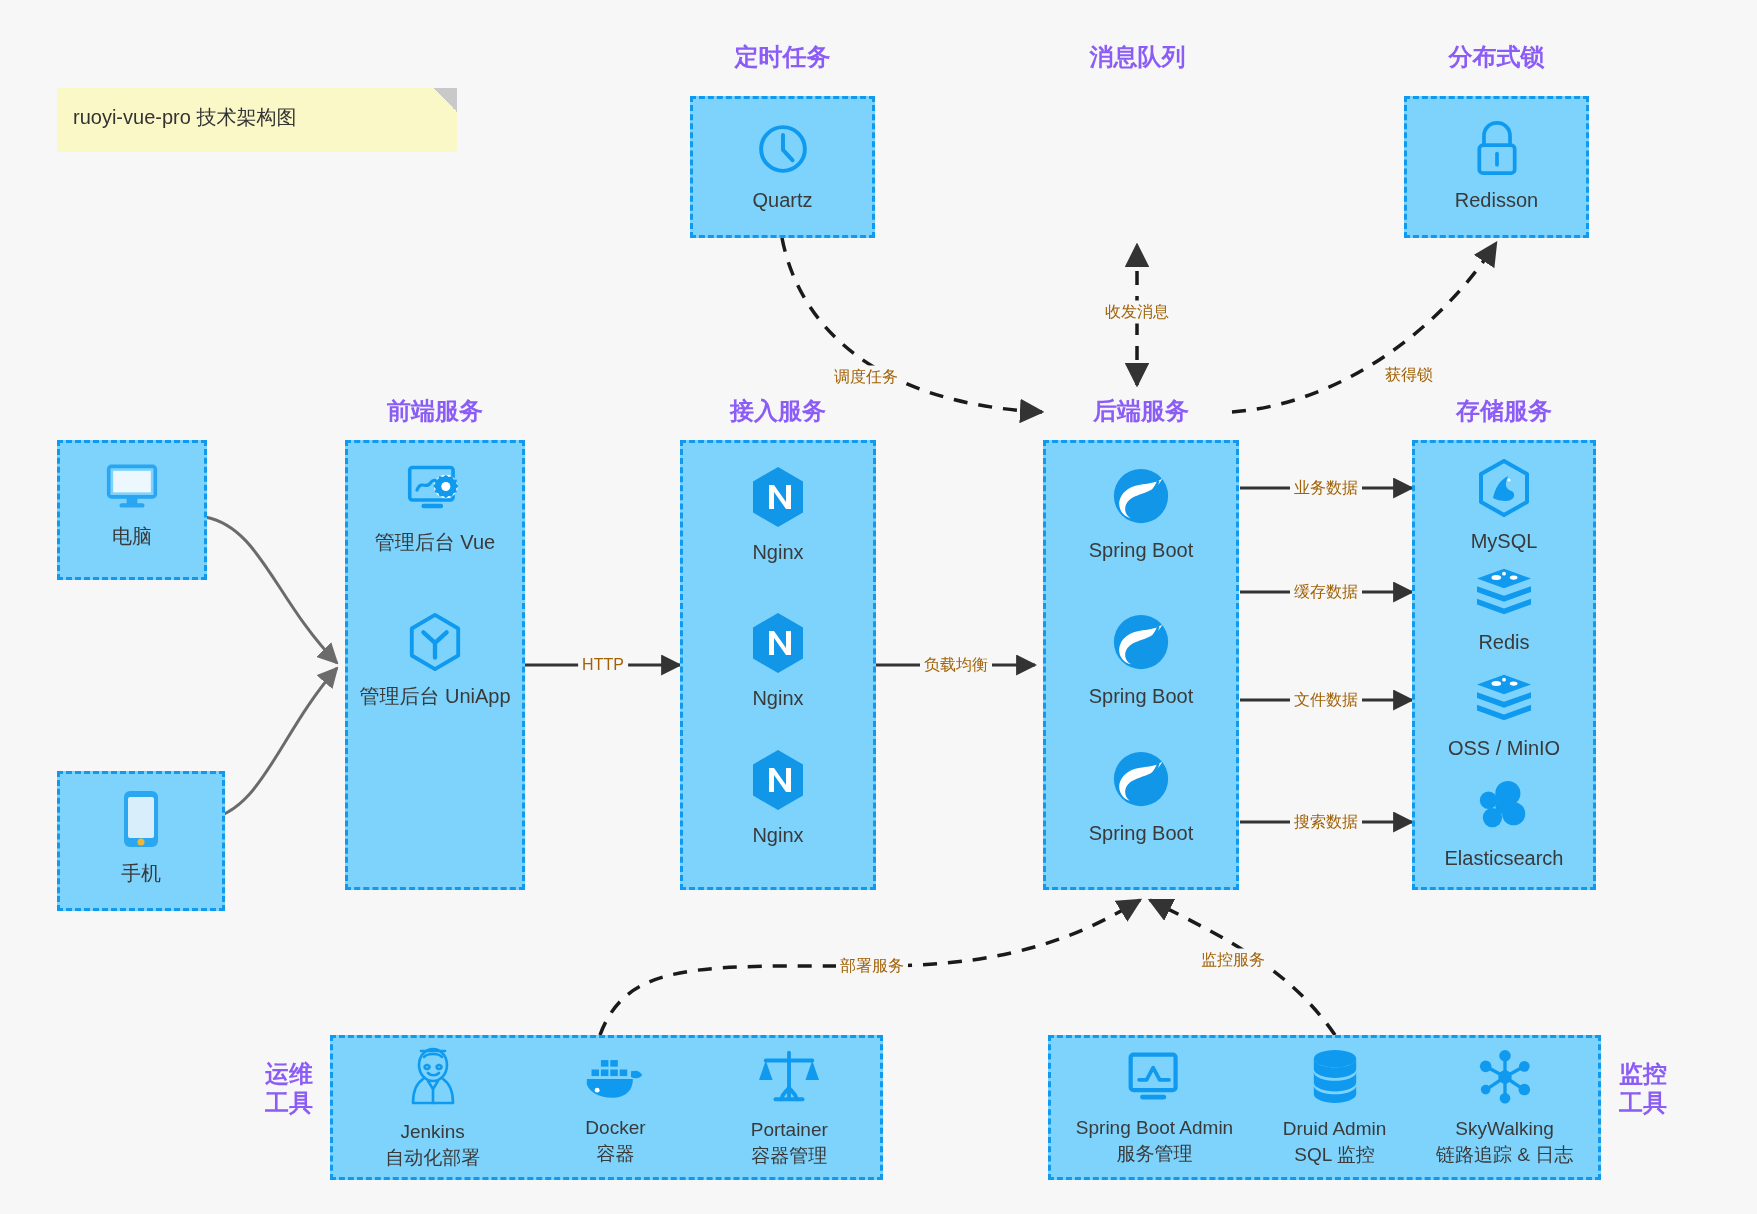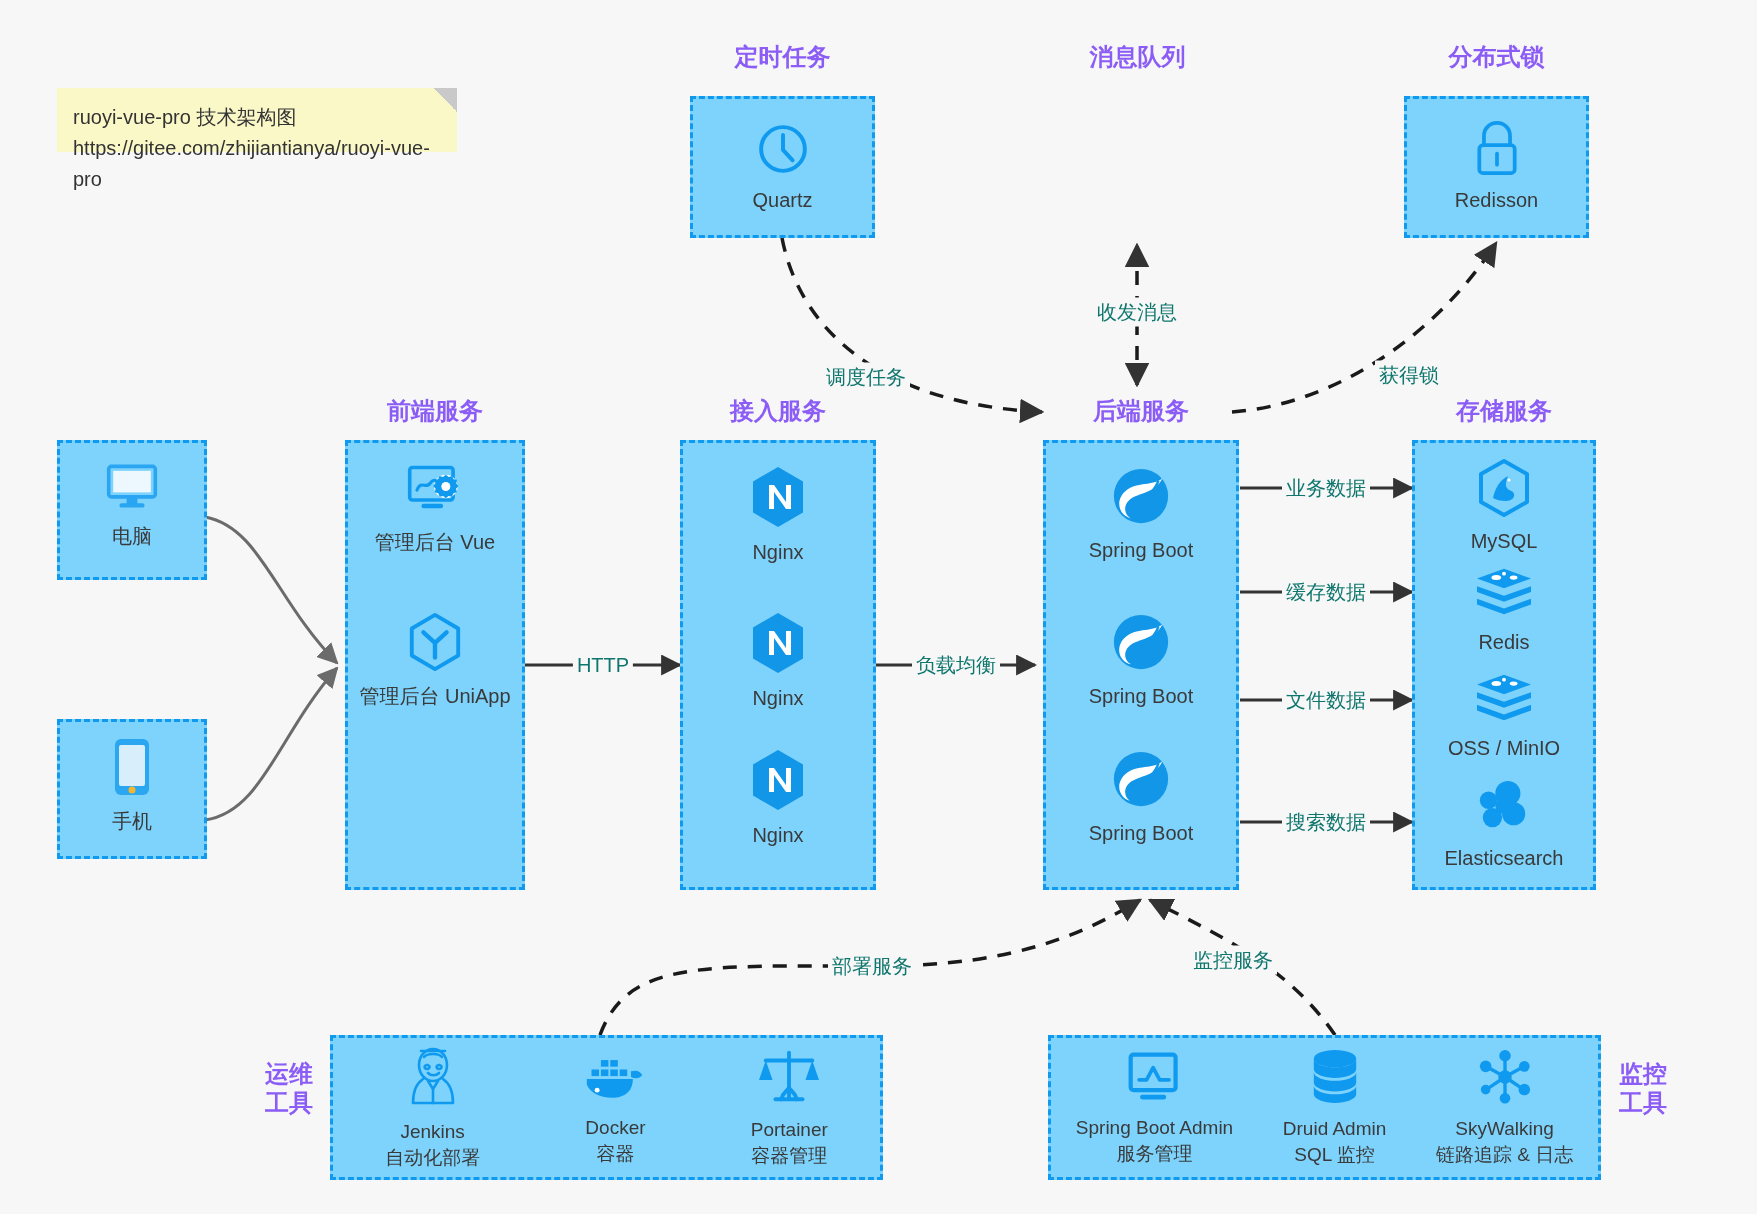--- a/index.html
+++ b/index.html
@@ -64,21 +64,21 @@
     font-size:20px;color:#333;line-height:1.55;
   }
   #note .fold{
     position:absolute;right:0;top:0;width:24px;height:24px;
     background:linear-gradient(225deg,#c9c9c9 0 50%,transparent 50% 100%);
   }
 
   
   .elabel{
     position:absolute;
-    font-size:20px;color:#0f766e;
+    font-size:16px;color:#a16207;
     background:#f7f7f7;
     padding:1px 4px;
     white-space:nowrap;
     transform:translate(-50%,-50%);
   }
 </style>
 </head>
 <body>
 
 <div id="canvas">
@@ -112,21 +112,20 @@
     <path d="M1232,412 C1340,404 1440,330 1496,243" stroke="#1a1a1a" stroke-width="3.5" fill="none" stroke-dasharray="14 11" marker-end="url(#arr)"></path>
 
     <path d="M600,1035 C628,960 700,966 880,966 C1020,966 1090,930 1140,900" stroke="#1a1a1a" stroke-width="3.5" fill="none" stroke-dasharray="14 11" marker-end="url(#arr)"></path>
 
     <path d="M1335,1035 C1290,970 1230,940 1150,900" stroke="#1a1a1a" stroke-width="3.5" fill="none" stroke-dasharray="14 11" marker-end="url(#arr)"></path>
   </svg>
 
   <div id="note">
     <div class="fold"></div>
     <div>ruoyi-vue-pro 技术架构图</div>
-    <div>https://gitee.com/zhijiantianya/ruoyi-vue-pro</div>
   </div>
 
   <div class="grp-title" style="left:690px;top:42px;width:185px;">定时任务</div>
   <div class="box" style="left:690px;top:96px;width:185px;height:142px;">
     <div class="node" style="top:22px;">
       <span class="ico">
         <svg width="56" height="56" viewBox="0 0 64 64">
           <circle cx="32" cy="32" r="25" fill="none" stroke="#0f9af0" stroke-width="4.5"></circle>
           <path d="M32 16 L32 33 L43 45" fill="none" stroke="#0f9af0" stroke-width="4.5" stroke-linecap="round" stroke-linejoin="round"></path>
         </svg>
@@ -158,21 +157,21 @@
           <rect x="6" y="6" width="52" height="34" rx="3" fill="none" stroke="#29a5f2" stroke-width="4"></rect>
           <rect x="11" y="11" width="42" height="24" fill="#ecf7fe"></rect>
           <rect x="26" y="40" width="12" height="8" fill="#29a5f2"></rect>
           <rect x="18" y="47" width="28" height="5" rx="2.5" fill="#29a5f2"></rect>
         </svg>
       </span>
       <div class="cap">电脑</div>
     </div>
   </div>
 
-  <div class="box" style="left:57px;top:719px;width:150px;height:140px;">
+  <div class="box" style="left:57px;top:771px;width:168px;height:140px;">
     <div class="node" style="top:14px;">
       <span class="ico">
         <svg width="44" height="62" viewBox="0 0 44 62">
           <rect x="5" y="3" width="34" height="56" rx="6" fill="#2aa7f0"></rect>
           <rect x="9" y="9" width="26" height="41" rx="2" fill="#d9eefb"></rect>
           <circle cx="22" cy="54" r="3.5" fill="#f2b630"></circle>
         </svg>
       </span>
       <div class="cap">手机</div>
     </div>

